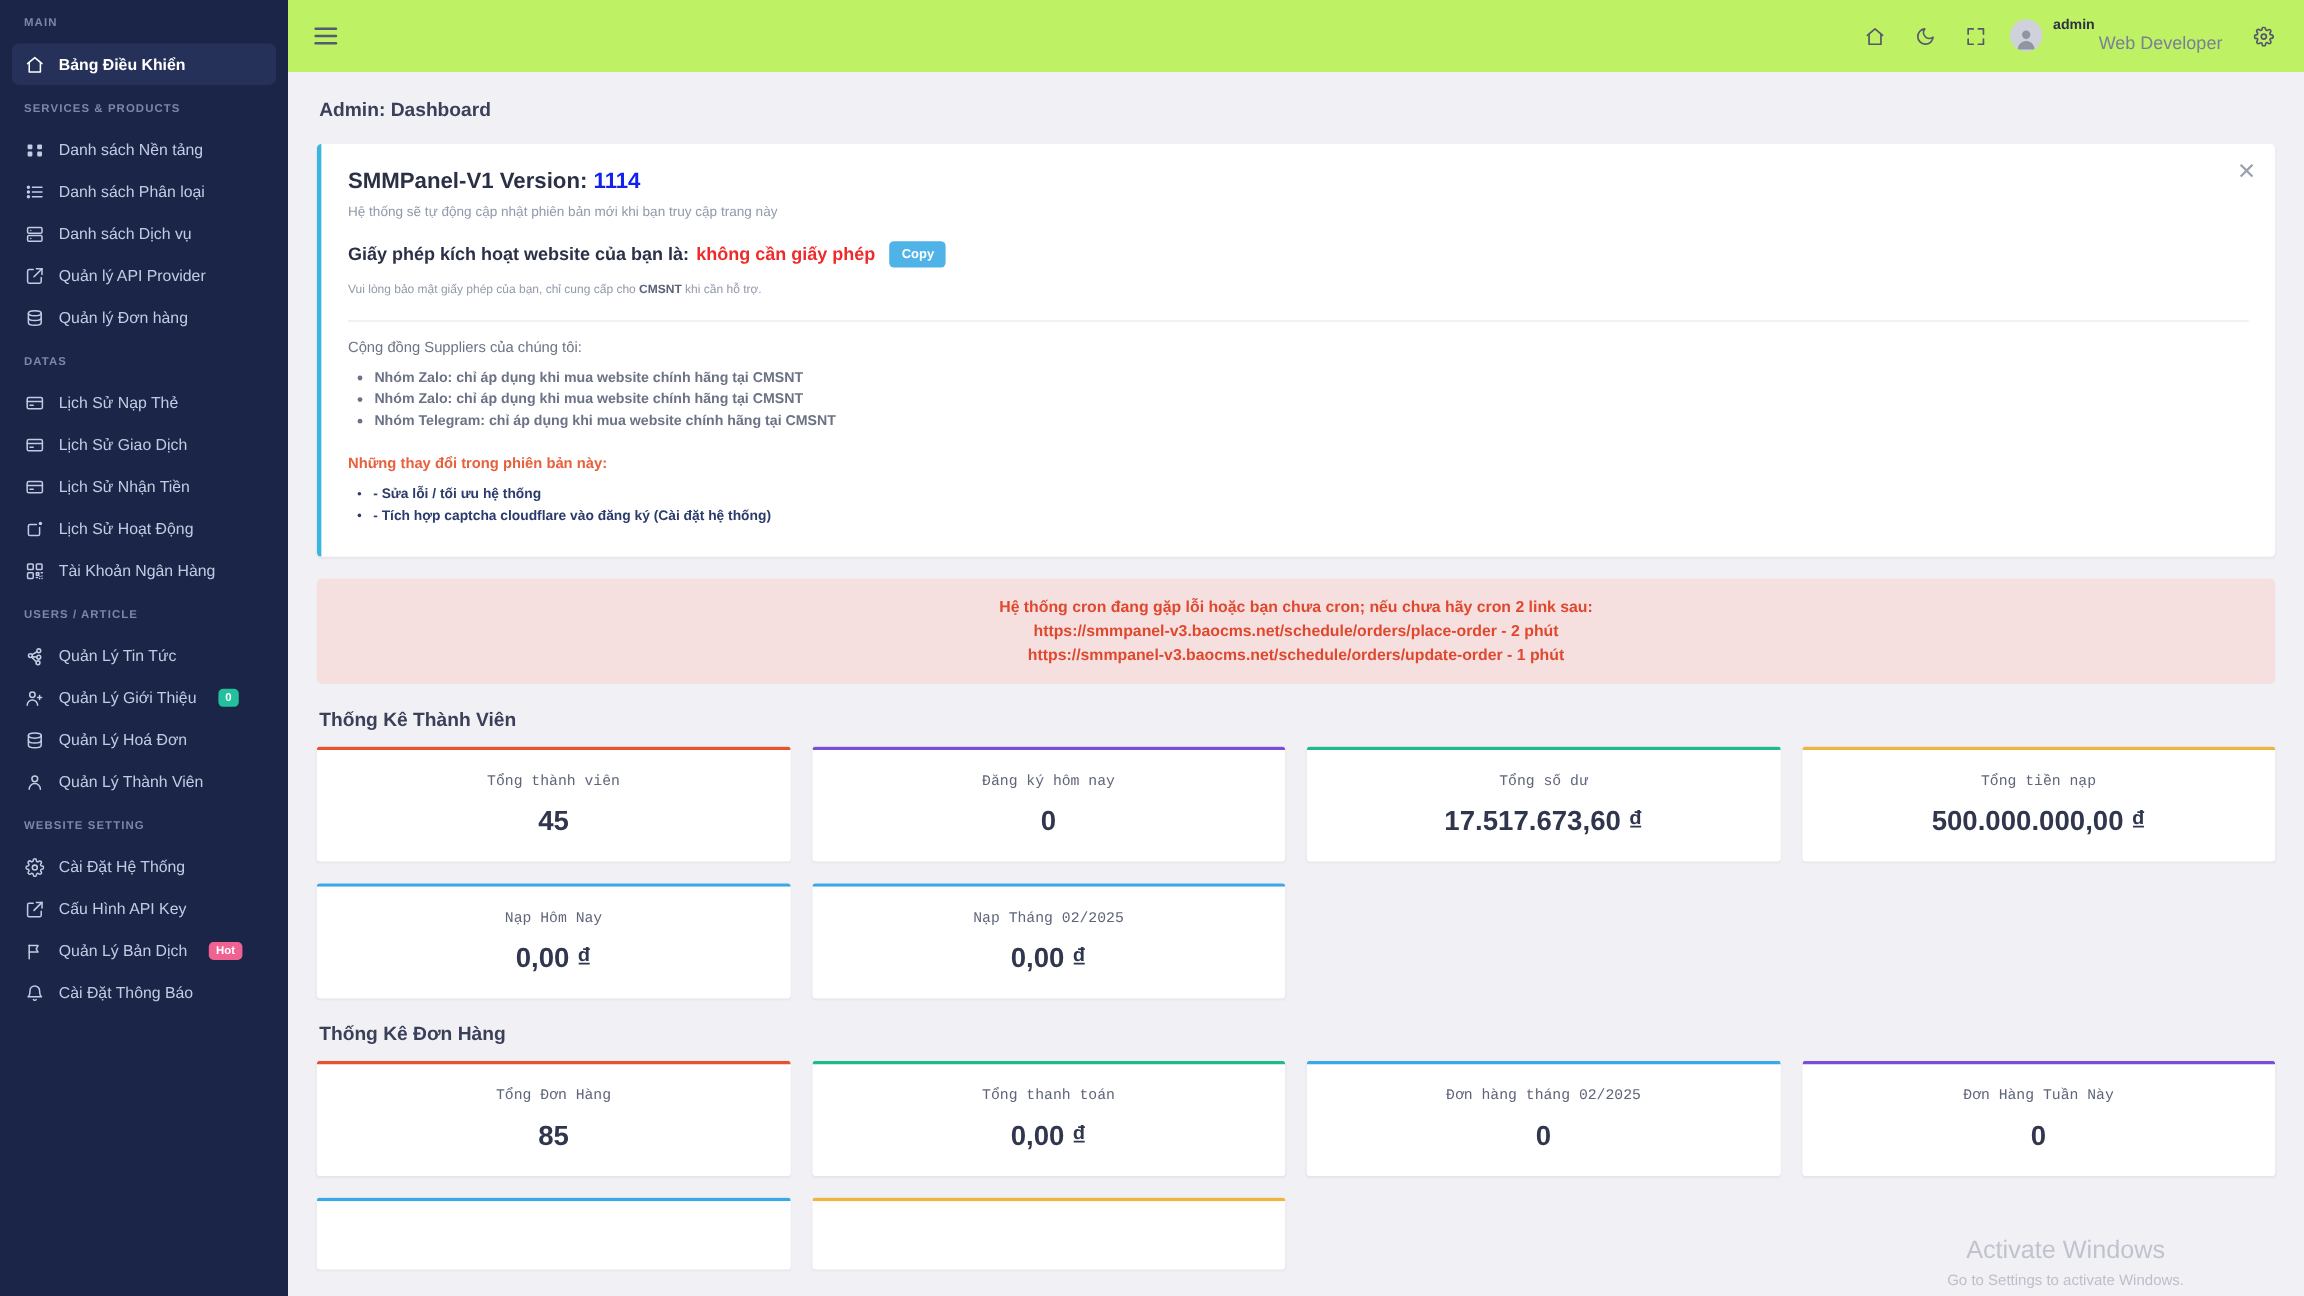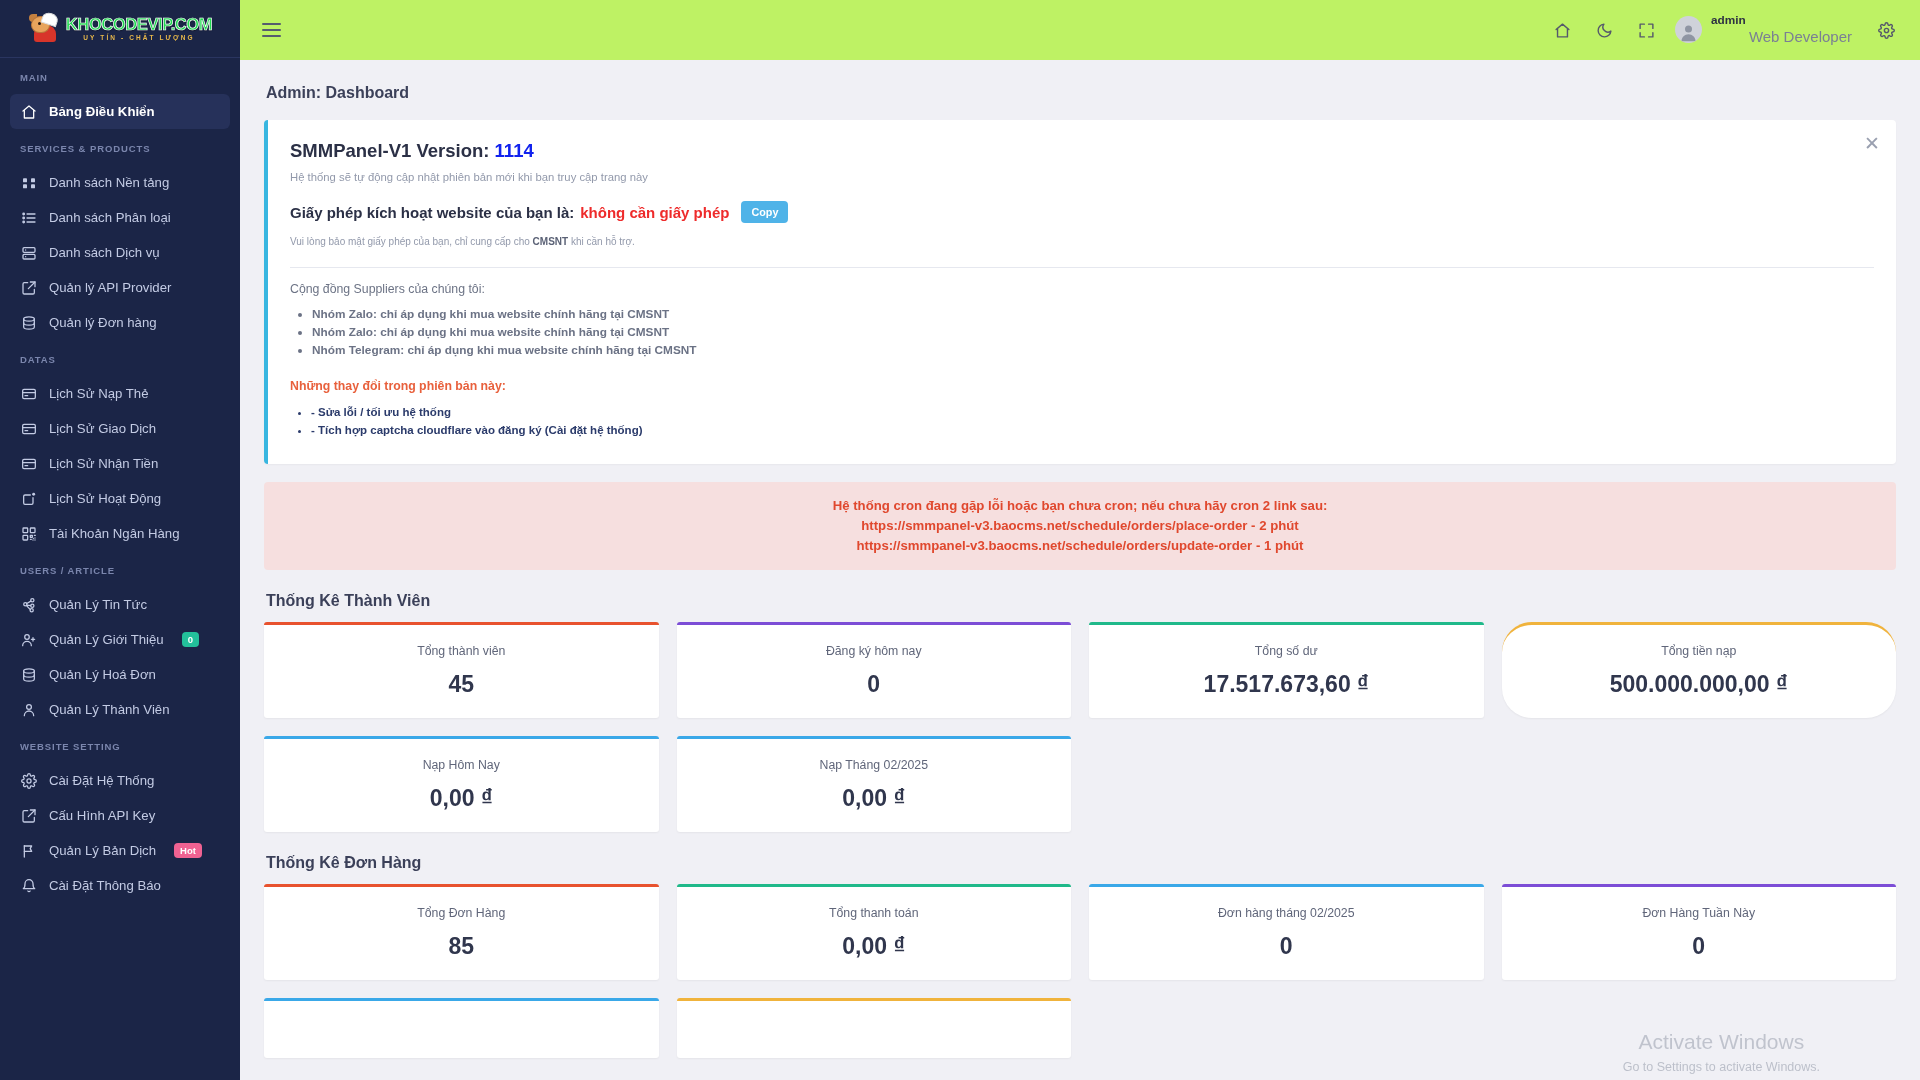--- a/index.html
+++ b/index.html
@@ -155,51 +155,36 @@
   .cron-alert div { font-size: 13.2px; font-weight: bold; color: #e0482e; line-height: 1.52; }
 
   .section-title { font-size: 16px; font-weight: bold; color: #3b4059; margin: 22px 0 12px 2px; }
 
   .cards { display: grid; grid-template-columns: repeat(4, 1fr); gap: 18px; }
   .card {
     background: #fff; border-radius: 3px; border-top: 3px solid #ccc;
     padding: 19px 10px 20px 10px; text-align: center;
     box-shadow: 0 1px 2px rgba(0,0,0,0.05);
   }
-  .card-label { font-size: 12.3px; color: #60667a; }
+  .card-label { font-size: 12.3px; color: #60667a; font-family: Liberation Mono, monospace; }
   .card-value { font-size: 23px; font-weight: bold; color: #30364d; margin-top: 13px; white-space: nowrap; }
   .cards.row2 { margin-top: 18px; }
 
   .watermark {
     position: absolute; right: 100px; bottom: 6px;
     text-align: center; pointer-events: none; user-select: none;
   }
   .wm1 { font-size: 21px; color: #9aa0ae; opacity: 0.55; }
   .wm2 { font-size: 12.5px; color: #9aa0ae; opacity: 0.6; margin-top: 6px; }
   .main { position: relative; }
 </style>
 </head>
 <body>
 
 <aside class="sidebar">
-  <div class="logo-wrap">
-    <div class="logo-inner">
-      <div class="logo-mascot">
-        <div class="m-body"></div>
-          <div class="m-ear"></div>
-          <div class="m-head"></div>
-        <div class="m-hat"></div>
-          <div class="m-eye"></div>
-      </div>
-      <div class="logo-text">
-        <div class="logo-main">KHOCODEVIP.COM</div>
-        <div class="logo-sub">UY TÍN - CHẤT LƯỢNG</div>
-      </div>
-    </div>
-  </div>
   <nav class="nav" id="nav">
       <div class="nav-section">MAIN</div>
       <div class="nav-item active">
         <span class="ico">
           <svg viewBox="0 0 24 24" fill="none" stroke="currentColor" stroke-width="1.9" stroke-linecap="round" stroke-linejoin="round">
             <path d="M3 10.5 12 3l9 7.5"></path>
             <path d="M5 9.5V21h14V9.5"></path>
           </svg>
         </span>
         <span class="nav-label">Bảng Điều Khiển</span>
@@ -492,21 +477,21 @@
           <div class="card-value">45</div>
         </div>
         <div class="card" style="border-top-color: rgb(124, 77, 214);">
           <div class="card-label">Đăng ký hôm nay</div>
           <div class="card-value">0</div>
         </div>
         <div class="card" style="border-top-color: rgb(32, 185, 138);">
           <div class="card-label">Tổng số dư</div>
           <div class="card-value">17.517.673,60 ₫</div>
         </div>
-        <div class="card" style="border-top-color: rgb(240, 179, 60); border-radius: 30px;">
+        <div class="card" style="border-top-color: rgb(240, 179, 60);">
           <div class="card-label">Tổng tiền nạp</div>
           <div class="card-value">500.000.000,00 ₫</div>
         </div>
       </div>
     <div class="cards row2" id="member-cards-2">
         <div class="card" style="border-top-color: rgb(58, 168, 232);">
           <div class="card-label">Nạp Hôm Nay</div>
           <div class="card-value">0,00 ₫</div>
         </div>
         <div class="card" style="border-top-color: rgb(58, 168, 232);">

